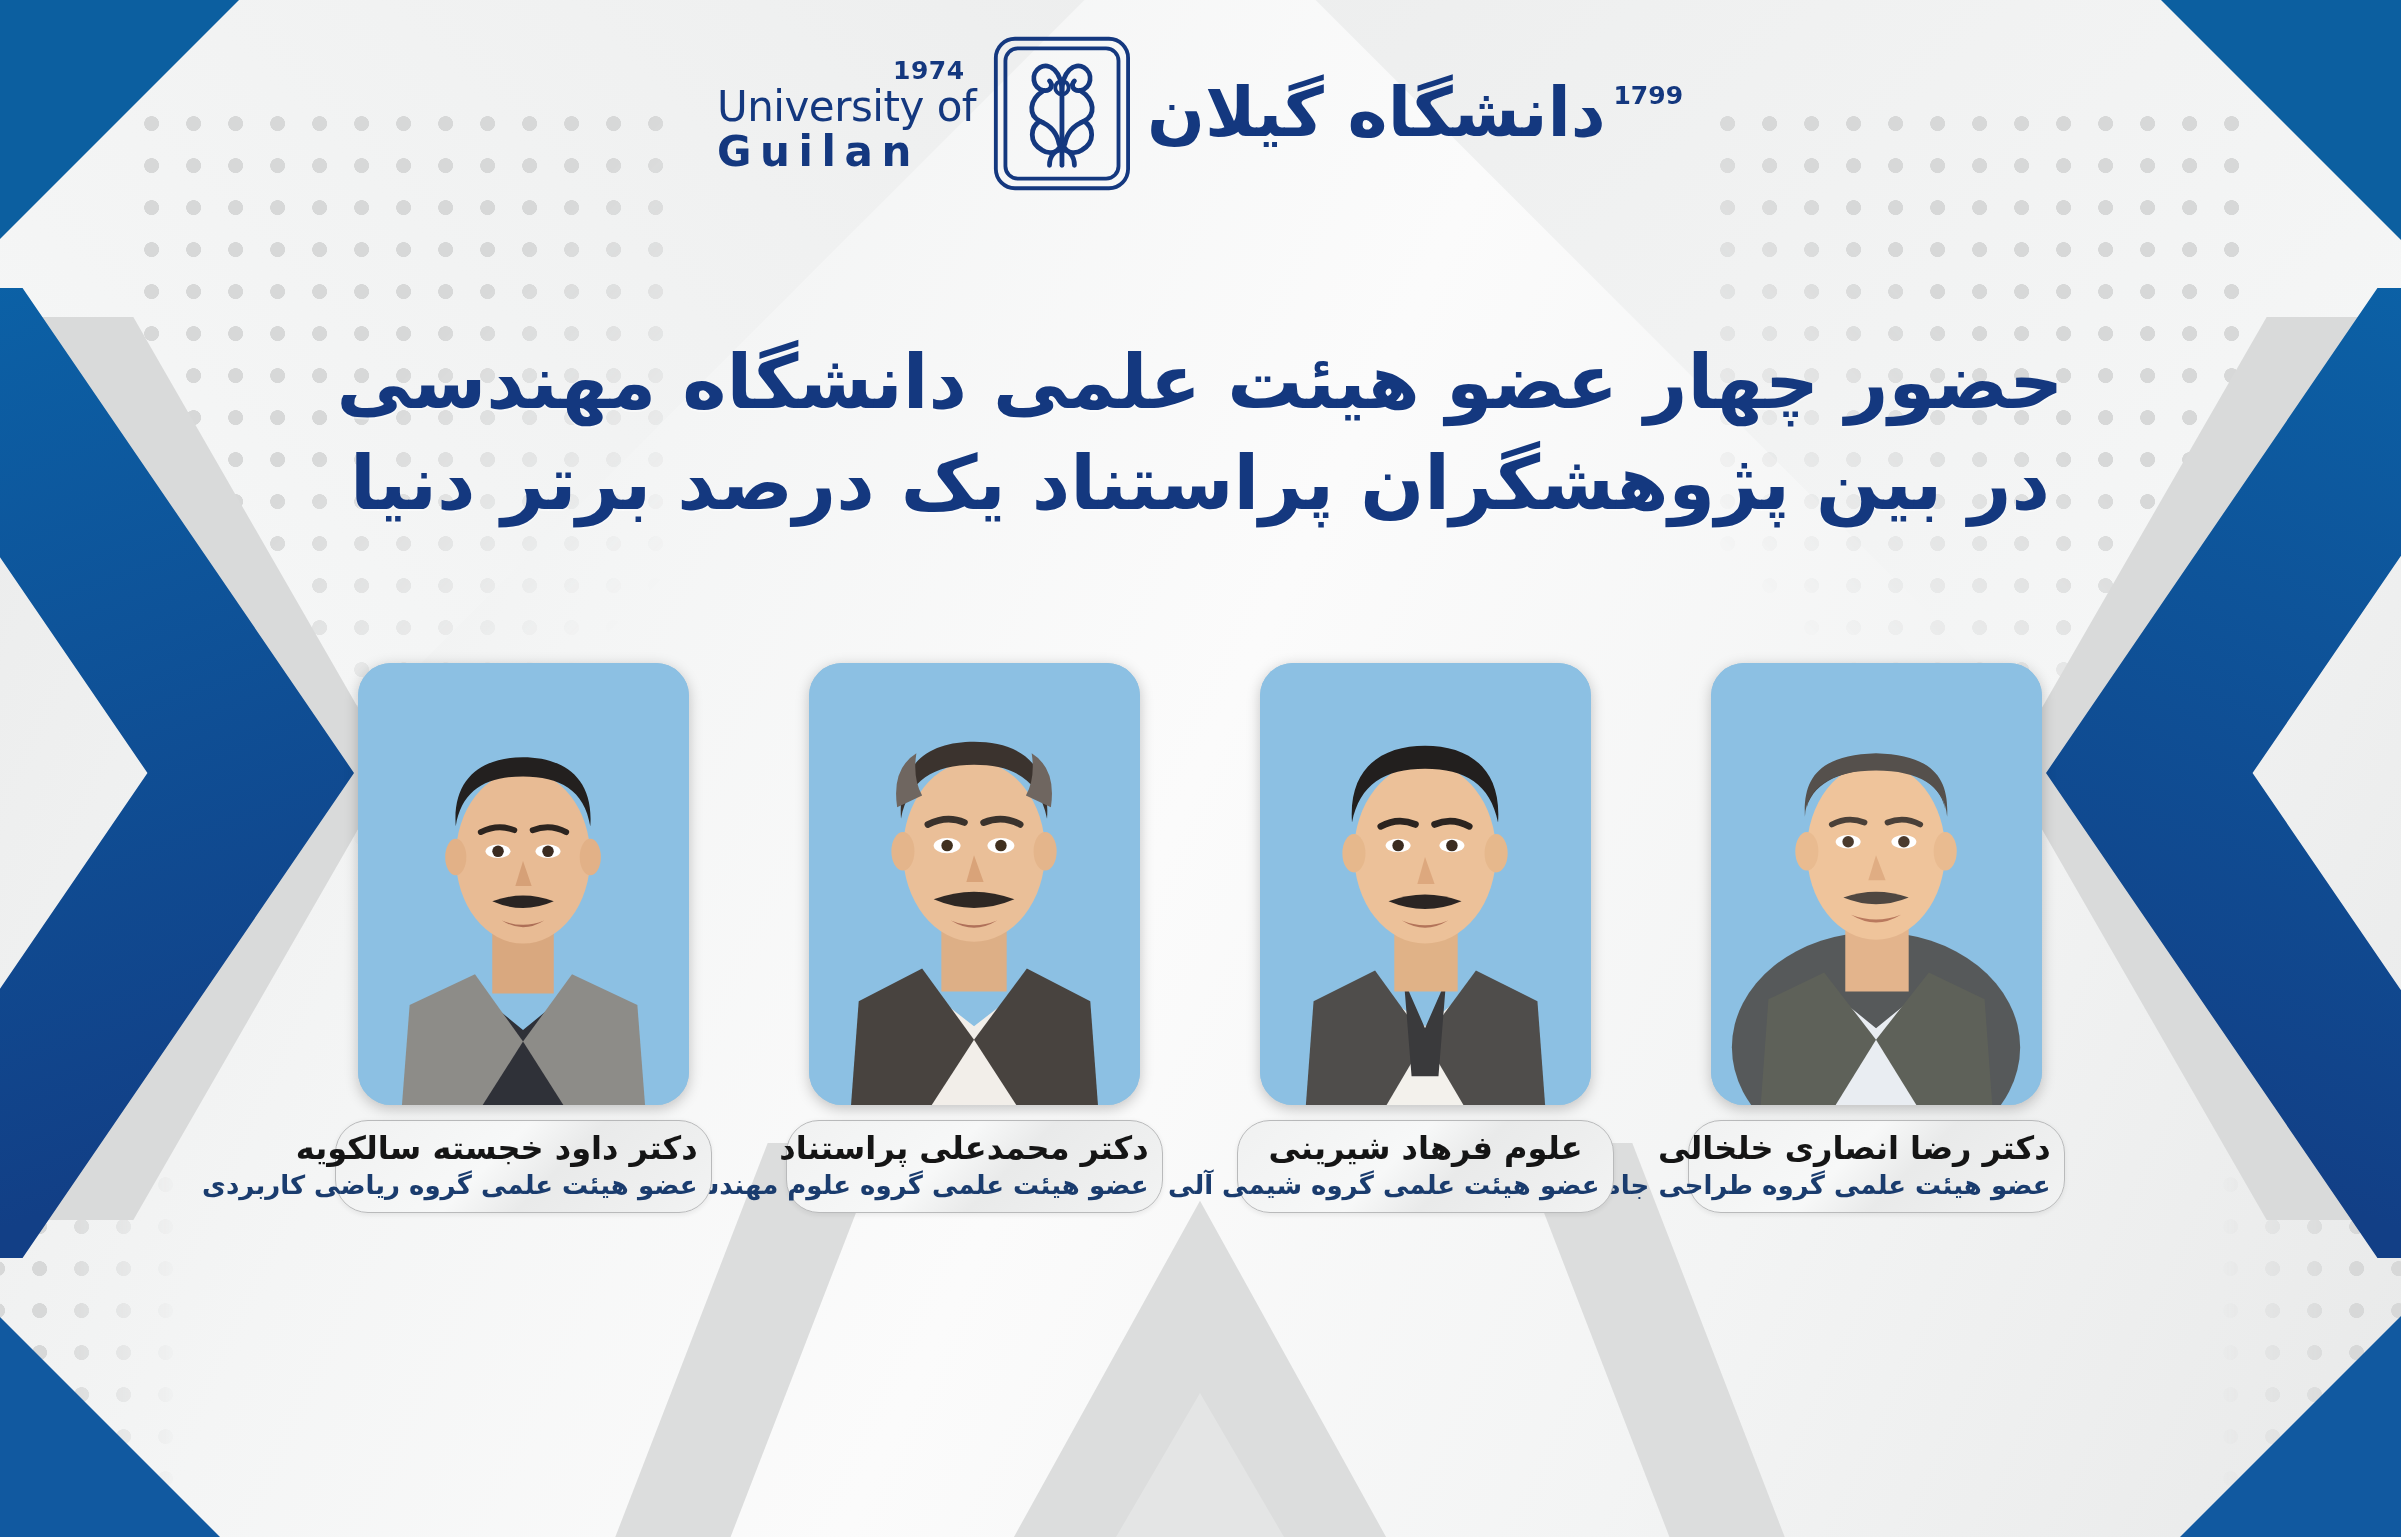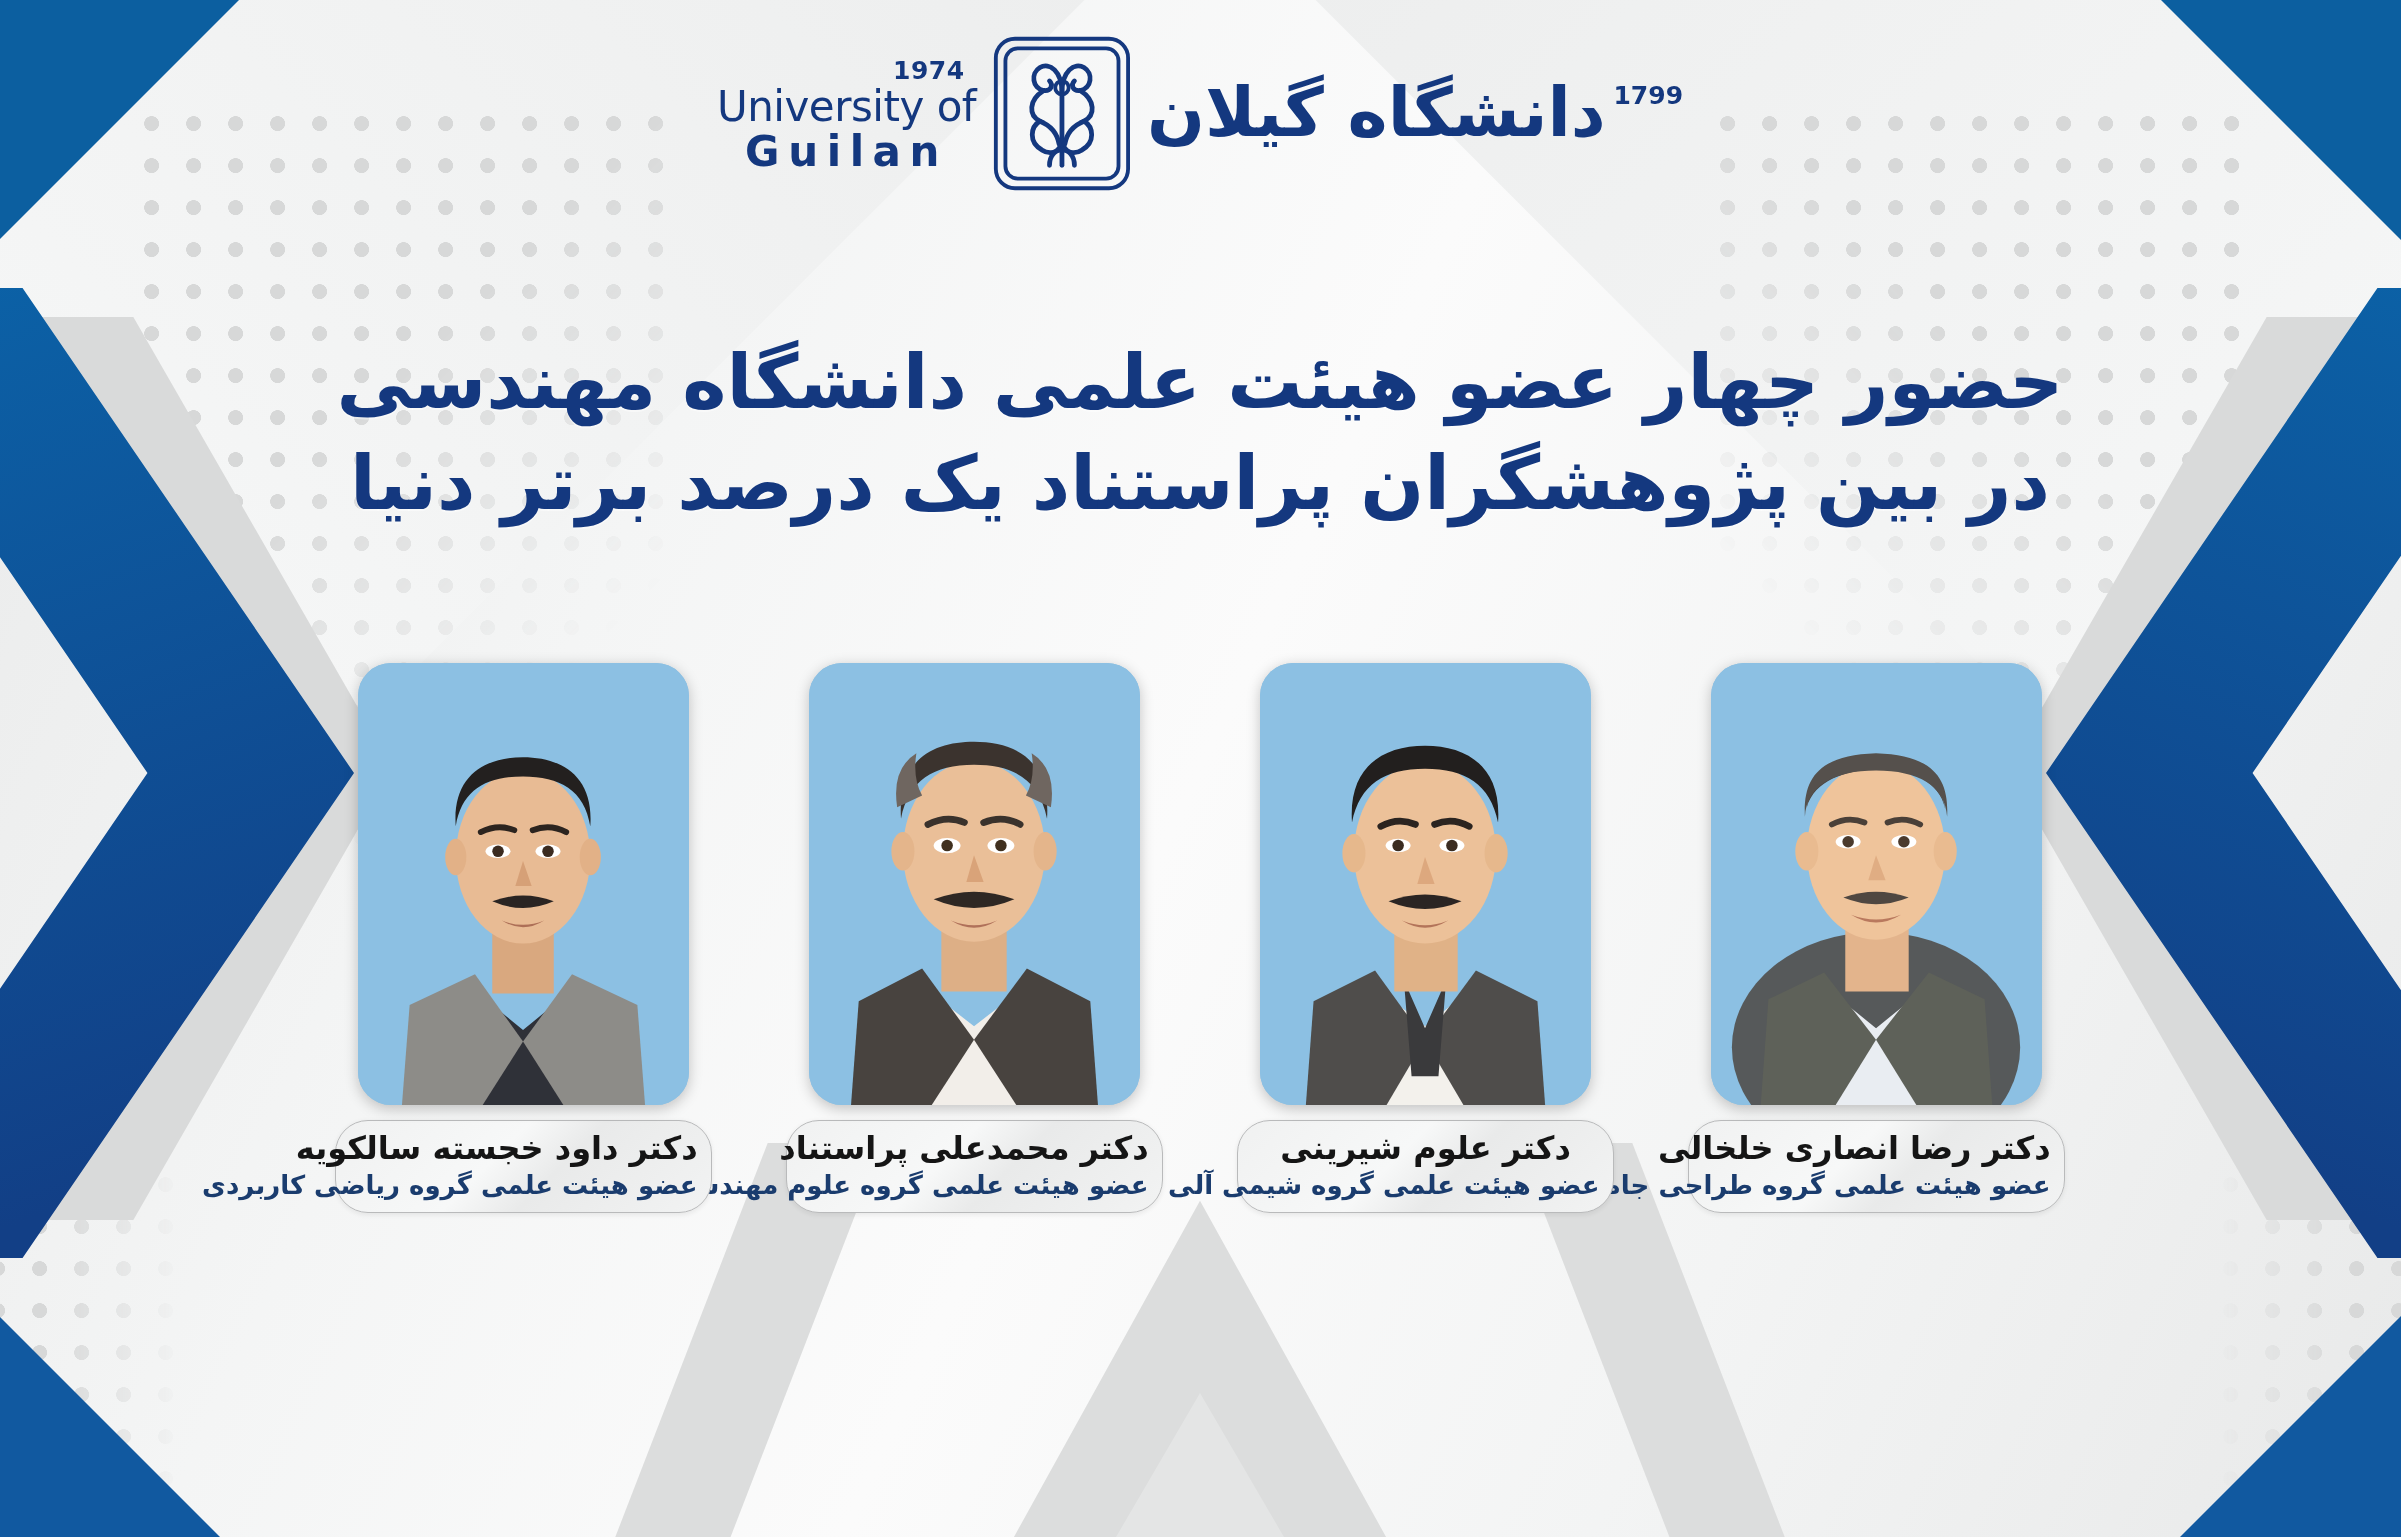--- a/index.html
+++ b/index.html
@@ -95,21 +95,21 @@
   .arrow-bot{position:absolute;left:50%;bottom:-202px;transform:translateX(-50%);width:1441px;height:596px;}
 
   
   .logo-wrap{
     position:absolute;left:50%;top:33px;transform:translateX(-50%);
     display:flex;align-items:center;gap:9.6px;
     direction:ltr;
   }
   .logo-en{
     color:#14387f;line-height:1;
-    display:flex;flex-direction:column;align-items:center;
+    display:flex;flex-direction:column;align-items:flex-start;
     font-family:"DejaVu Sans","Liberation Sans",sans-serif;
   }
   .logo-year-en{
     font-size:25px;font-weight:700;letter-spacing:0.5px;
     align-self:flex-end;margin-bottom:2.9px;margin-right:11.5px;
   }
   .logo-uni{font-size:42px;font-weight:400;letter-spacing:-0.5px;}
   .logo-guilan{font-size:42px;font-weight:700;letter-spacing:8.6px;margin-top:3.8px;}
   .logo-mark{margin:0 3.8px;}
   .logo-fa{
@@ -316,21 +316,21 @@
           <circle cx="144" cy="190" r="6" fill="#3a2c21"></circle>
           <circle cx="200" cy="190" r="6" fill="#3a2c21"></circle>
           <path d="M126 170 q18 -10 36 -2" stroke="#2b2420" stroke-width="7" fill="none" stroke-linecap="round"></path>
           <path d="M182 168 q18 -8 36 2" stroke="#2b2420" stroke-width="7" fill="none" stroke-linecap="round"></path>
           <path d="M172 202 l-8 28 h18 z" fill="#dda87e"></path>
           <path d="M134 248 q38 -14 76 0 q-38 16 -76 0 z" fill="#2b2523"></path>
           <path d="M148 268 q24 10 48 0 q-24 15 -48 0 z" fill="#b3745a"></path>
         </svg>
       </div>
       <div class="badge">
-        <div class="nm">دکتر علوم شیرینی</div>
+        <div class="nm">علوم فرهاد شیرینی</div>
         <div class="rl">عضو هیئت علمی گروه شیمی آلی</div>
       </div>
     </div>
 
     <div class="person">
       <div class="photo">
         <svg viewBox="0 0 345 460" preserveAspectRatio="xMidYMid slice">
           <rect width="345" height="460" fill="#8cc0e3"></rect>
           <path d="M110 330 L172 378 L234 330 L234 460 L110 460 Z" fill="#f2eee9"></path>
           <path d="M52 352 L118 318 L172 392 L128 460 L44 460 Z" fill="#48433f"></path>

